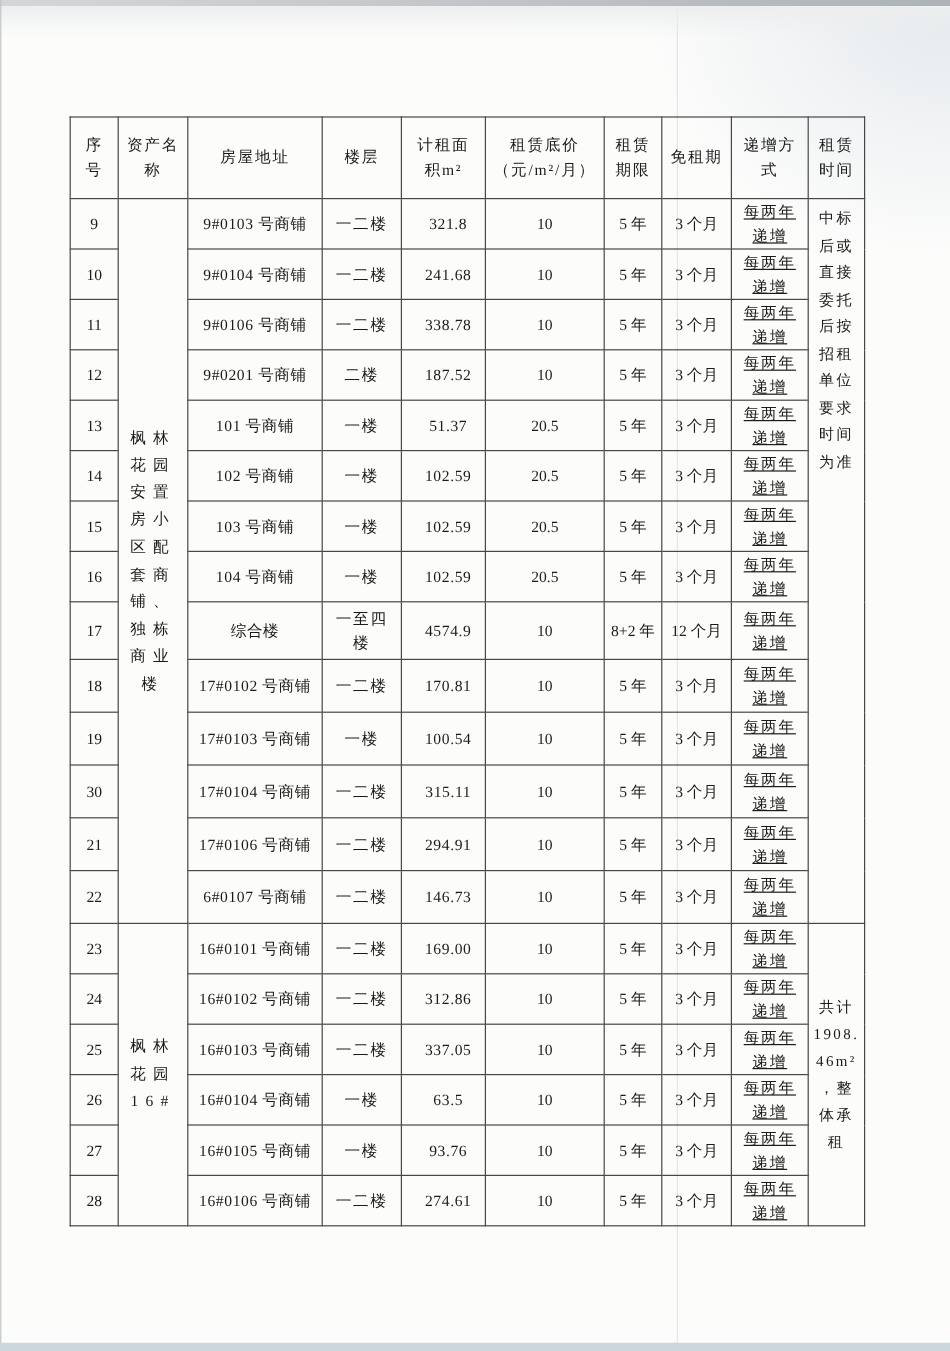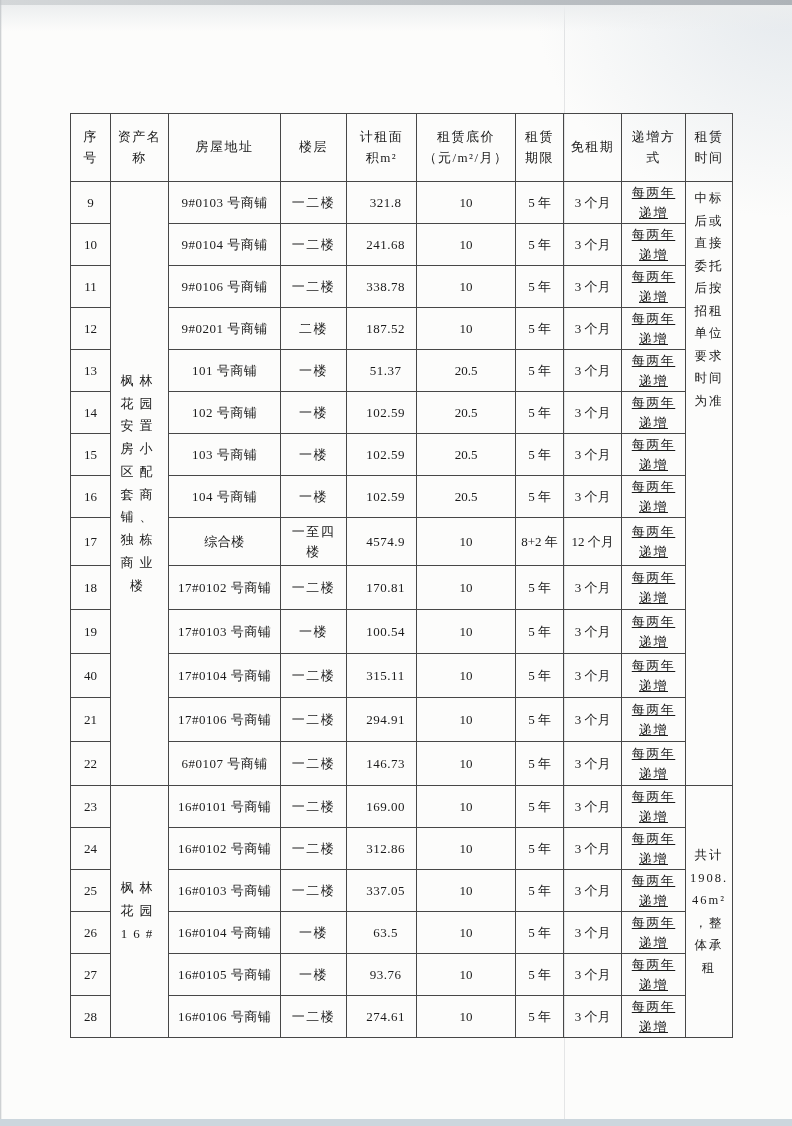--- a/index.html
+++ b/index.html
@@ -17,22 +17,22 @@
     background:linear-gradient(#eceeef,rgba(255,255,255,0));}
   .edge-bottom{position:absolute;bottom:0;left:0;right:0;height:7px;background:#ccd6dd;}
   .edge-left{position:absolute;left:0;top:0;bottom:0;width:2px;
     background:linear-gradient(to right,#bfc3c6,rgba(255,255,255,0));}
   .corner-tint{position:absolute;top:0;right:0;width:260px;height:220px;
     background:radial-gradient(ellipse at top right,rgba(210,218,226,0.55),rgba(255,255,255,0) 70%);}
   .fold-line{position:absolute;left:564px;top:0;bottom:0;width:1px;background:rgba(165,170,176,0.28);}
 
   
   table{
-    position:absolute;left:70px;top:97px;width:662px;
-    border-collapse:collapse;table-layout:fixed;margin-top:16px;
+    position:absolute;left:58px;top:97px;width:662px;
+    border-collapse:collapse;table-layout:fixed;
   }
   th,td{
     border:1px solid #474747;
     font-weight:normal;
     text-align:center;vertical-align:middle;
     padding:1px 4px;
     font-size:13px;line-height:1.5;
     overflow-wrap:anywhere;
   }
   thead tr{height:68px;}
@@ -196,21 +196,21 @@
           <td class="c-no">19</td>
           <td class="c-addr">17#0103 号商铺</td>
           <td class="c-floor">一楼</td>
           <td class="c-area">100.54</td>
           <td class="c-price">10</td>
           <td class="c-term">5 年</td>
           <td class="c-free">3 个月</td>
           <td class="c-inc">每两年递增</td>
         </tr>
         <tr class="r44">
-          <td class="c-no">40</td>
+          <td class="c-no">30</td>
           <td class="c-addr">17#0104 号商铺</td>
           <td class="c-floor">一二楼</td>
           <td class="c-area">315.11</td>
           <td class="c-price">10</td>
           <td class="c-term">5 年</td>
           <td class="c-free">3 个月</td>
           <td class="c-inc">每两年递增</td>
         </tr>
         <tr class="r44">
           <td class="c-no">21</td>

